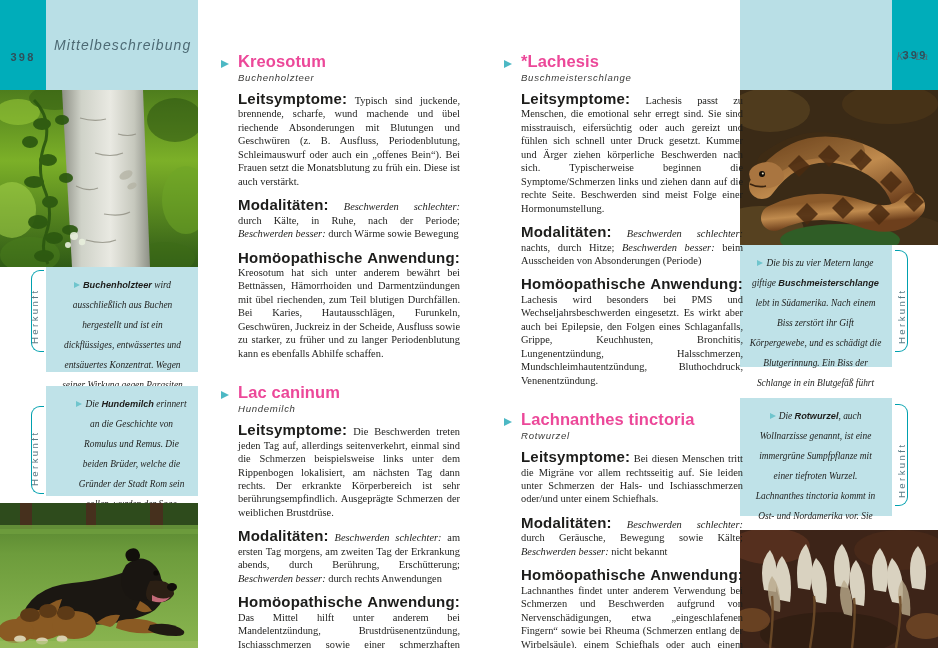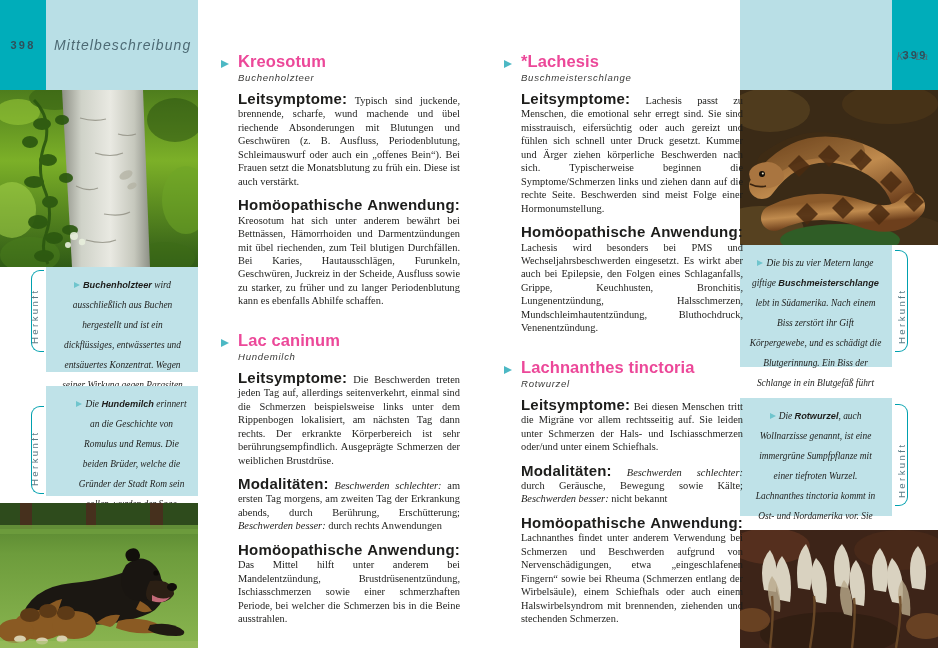--- a/index.html
+++ b/index.html
@@ -9,21 +9,21 @@
     font-family:"Liberation Serif", serif;
     overflow:hidden;
     position:relative;
   }
   .page{position:absolute;left:0;top:0;width:938px;height:648px;overflow:hidden;background:#fff;}
 
   
   .hdr-left-tab{position:absolute;left:0;top:0;width:46px;height:90px;background:#00adba;}
   .hdr-left-band{position:absolute;left:46px;top:0;width:152px;height:90px;background:#b9dfe6;}
   .hdr-left-pagenum{
-    position:absolute;left:0;top:0;width:46px;height:90px;
+    position:absolute;left:0;top:12px;width:46px;height:90px;
     display:flex;align-items:center;justify-content:center;
     font-family:"Liberation Sans",sans-serif;font-size:11px;font-weight:bold;
     letter-spacing:2.2px;color:#2f4f5a;
   }
   .hdr-left-title{
     position:absolute;left:54px;top:0;width:160px;height:90px;
     display:flex;align-items:center;
     font-family:"Liberation Sans",sans-serif;font-style:italic;font-size:14px;
     letter-spacing:1.1px;color:#4d6a74;
   }
@@ -349,20 +349,21 @@
   <div class="col col1">
 
     <div class="entry-head">
       <span class="entry-arrow"></span>
       <h2 class="title">Kreosotum</h2>
       <div class="subtitle">Buchenholzteer</div>
     </div>
 
     <p class="para"><span class="lbl">Leitsymptome:</span><span> Typisch sind juckende, brennende, scharfe, wund machende und übel riechende Absonderungen mit Blutungen und Geschwüren (z. B. Ausfluss, Periodenblutung, Schleimauswurf oder auch ein „offenes Bein“). Bei Frauen setzt die Monatsblutung zu früh ein. Diese ist auch verstärkt.</span></p>
 
+    <p class="para"><span class="lbl">Modalitäten:</span> <i>Beschwerden schlechter:</i><span> durch Kälte, in Ruhe, nach der Periode; </span><i>Beschwerden besser:</i><span> durch Wärme sowie Bewegung</span></p>
 
     <p class="para"><span class="lbl">Homöopathische Anwendung:</span><span> Kreosotum hat sich unter anderem bewährt bei Bettnässen, Hämorrhoiden und Darmentzündungen mit übel riechenden, zum Teil blutigen Durchfällen. Bei Karies, Hautausschlägen, Furunkeln, Geschwüren, Juckreiz in der Scheide, Ausfluss sowie zu starker, zu früher und zu langer Periodenblutung kann es ebenfalls Abhilfe schaffen.</span></p>
 
     <div class="gap"></div>
 
     <div class="entry-head">
       <span class="entry-arrow"></span>
       <h2 class="title">Lac caninum</h2>
       <div class="subtitle">Hundemilch</div>
     </div>
@@ -377,20 +378,21 @@
   <div class="col col2">
 
     <div class="entry-head">
       <span class="entry-arrow"></span>
       <h2 class="title">*Lachesis</h2>
       <div class="subtitle">Buschmeisterschlange</div>
     </div>
 
     <p class="para"><span class="lbl">Leitsymptome:</span><span> Lachesis passt zu Menschen, die emotional sehr erregt sind. Sie sind misstrauisch, eifersüchtig oder auch gereizt und fühlen sich schnell unter Druck gesetzt. Kummer und Ärger ziehen körperliche Beschwerden nach sich. Typischerweise beginnen die Symptome/Schmerzen links und ziehen dann auf die rechte Seite. Beschwerden sind meist Folge einer Hormonumstellung.</span></p>
 
+    <p class="para"><span class="lbl">Modalitäten:</span> <i>Beschwerden schlechter:</i><span> nachts, durch Hitze; </span><i>Beschwerden besser:</i><span> beim Ausscheiden von Absonderungen (Periode)</span></p>
 
     <p class="para"><span class="lbl">Homöopathische Anwendung:</span><span> Lachesis wird besonders bei PMS und Wechseljahrsbeschwerden eingesetzt. Es wirkt aber auch bei Epilepsie, den Folgen eines Schlaganfalls, Grippe, Keuchhusten, Bronchitis, Lungenentzündung, Halsschmerzen, Mundschleimhautentzündung, Bluthochdruck, Venenentzündung.</span></p>
 
     <div class="gap"></div>
 
     <div class="entry-head">
       <span class="entry-arrow"></span>
       <h2 class="title">Lachnanthes tinctoria</h2>
       <div class="subtitle">Rotwurzel</div>
     </div>

